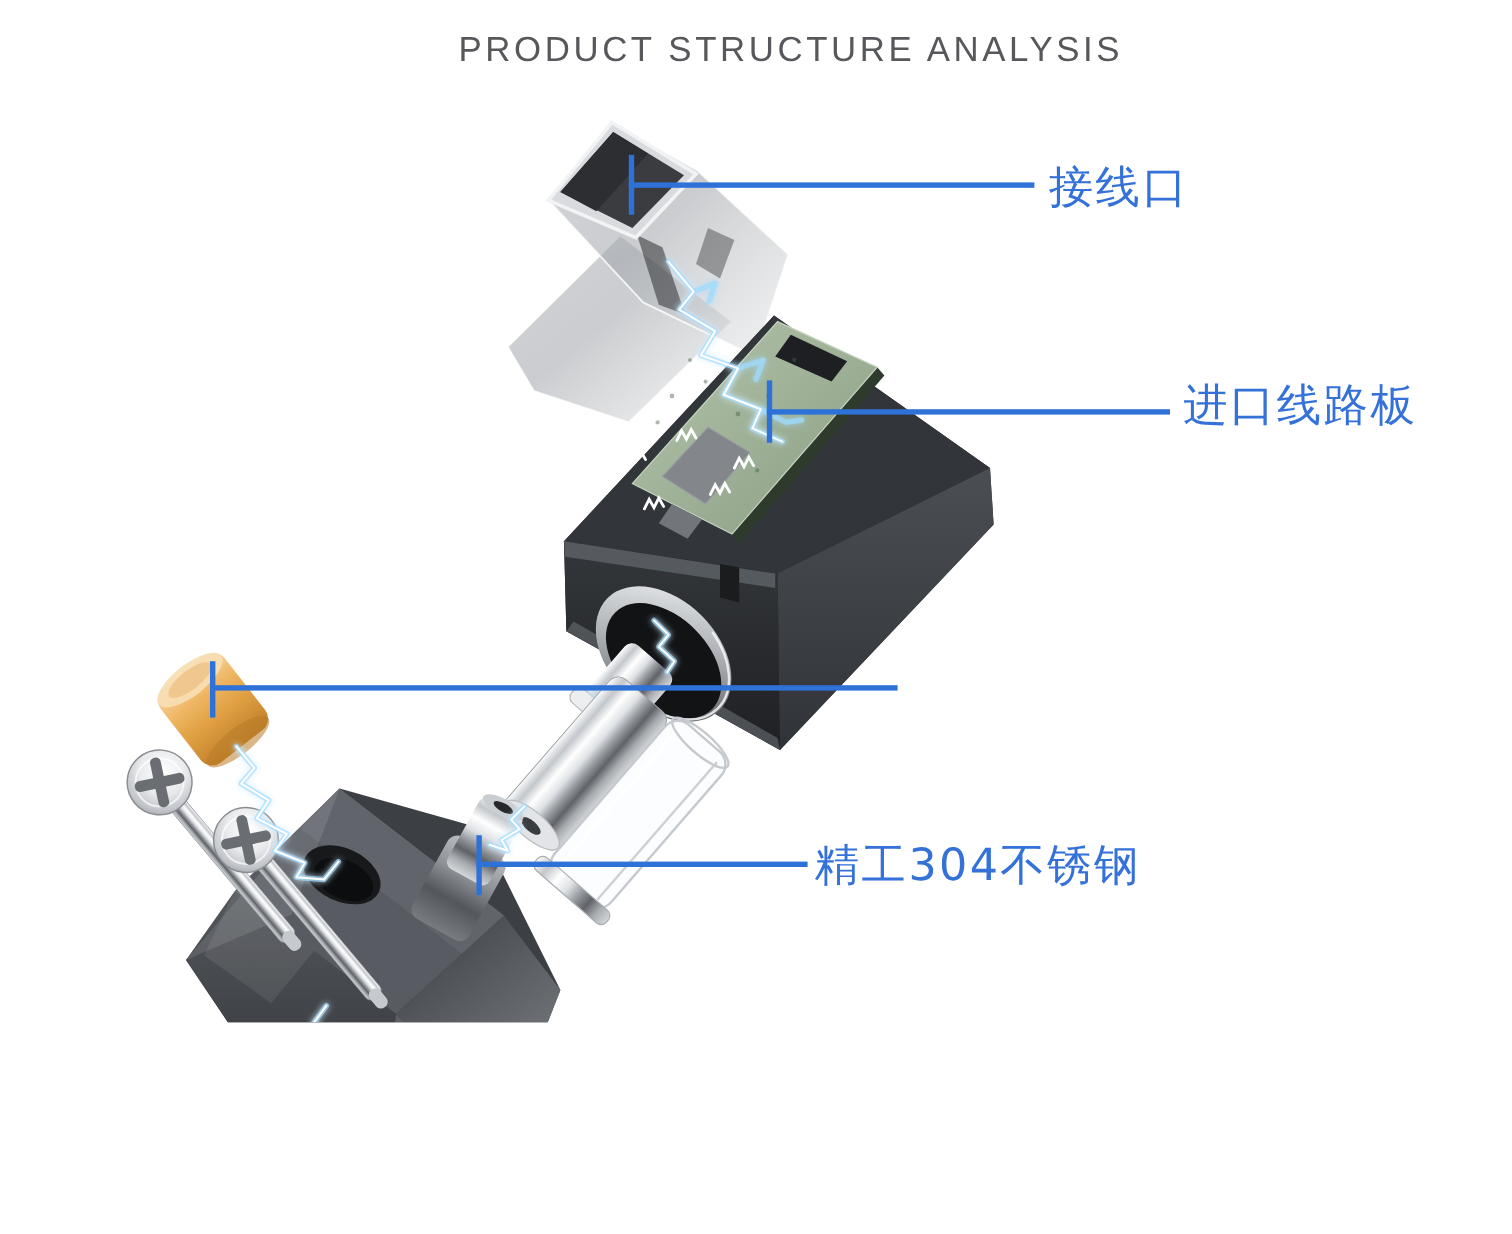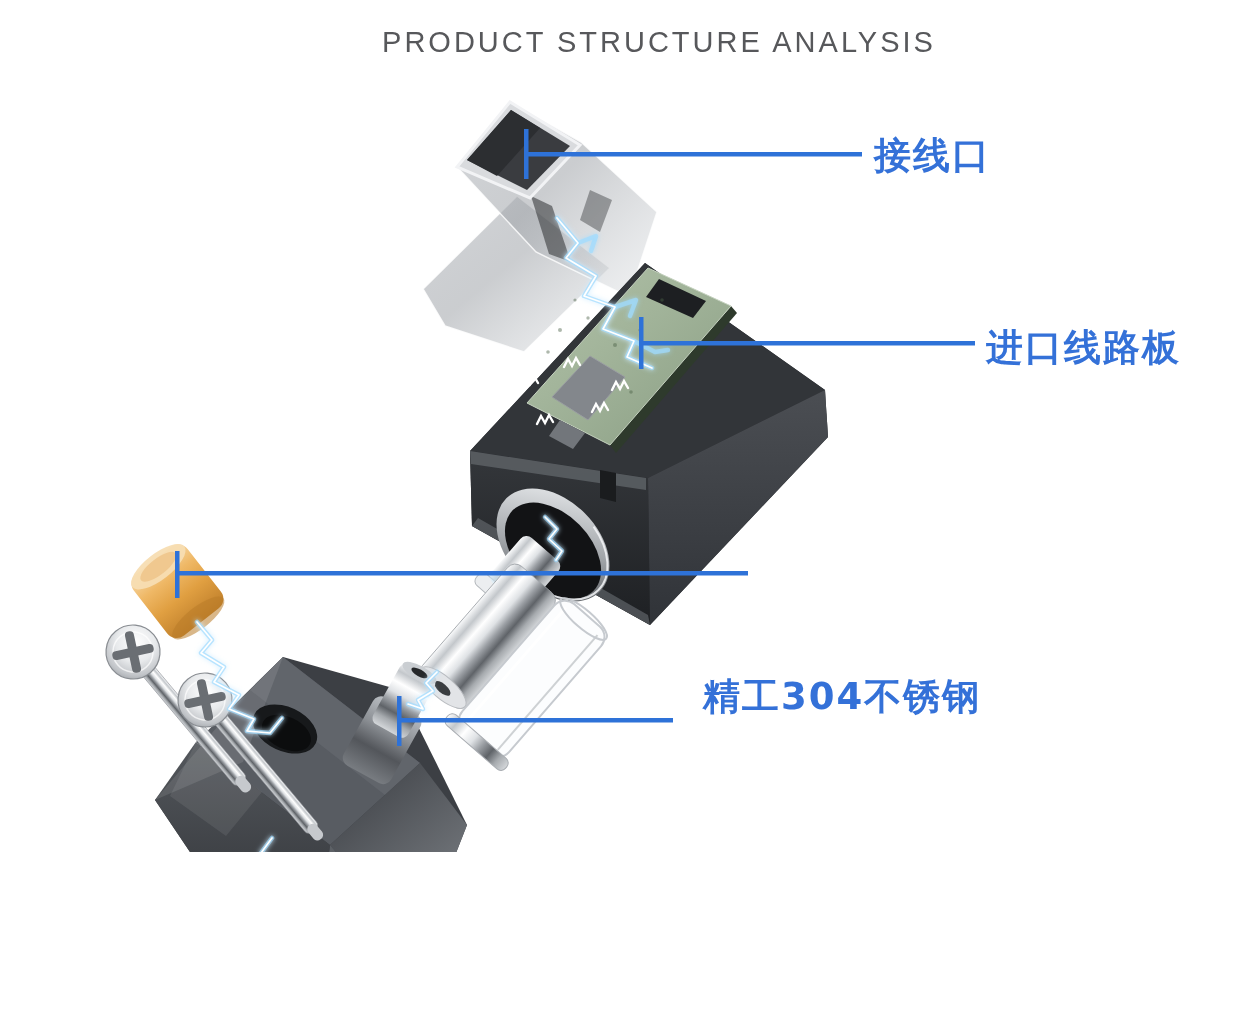--- a/index.html
+++ b/index.html
@@ -8,28 +8,28 @@
     overflow:hidden;font-family:"DejaVu Sans","Liberation Sans",sans-serif;
   }
   .page-title{
     position:absolute;top:26px;left:0;right:0;text-align:center;
     font-family:"Liberation Sans",sans-serif;
     font-size:29px;font-weight:500;letter-spacing:3px;color:#57585b;
     text-indent:58px;white-space:nowrap;
   }
   .art{position:absolute;left:0;top:0;}
   .callout-label{
-    position:absolute;color:#3471d8;font-size:37px;font-weight:700;
+    position:absolute;color:#3471d8;font-size:37px;font-weight:400;
     letter-spacing:2px;line-height:1.1;white-space:nowrap;
     font-family:"DejaVu Sans",sans-serif;
   }
   .lbl-1{left:874px;top:136px;}
-  .lbl-2{left:986px;top:328px;}
+  .lbl-2{left:986px;top:318px;}
   .lbl-3{left:756px;top:555px;}
-  .lbl-4{left:679px;top:677px;margin-left:24px;}
+  .lbl-4{left:679px;top:701px;}
 </style>
 </head>
 <body>
 
 <div class="stage">
 
   <div class="page-title">PRODUCT STRUCTURE ANALYSIS</div>
 
   <svg class="art" width="1260" height="1028" viewBox="0 0 1260 1028">
     <defs>

